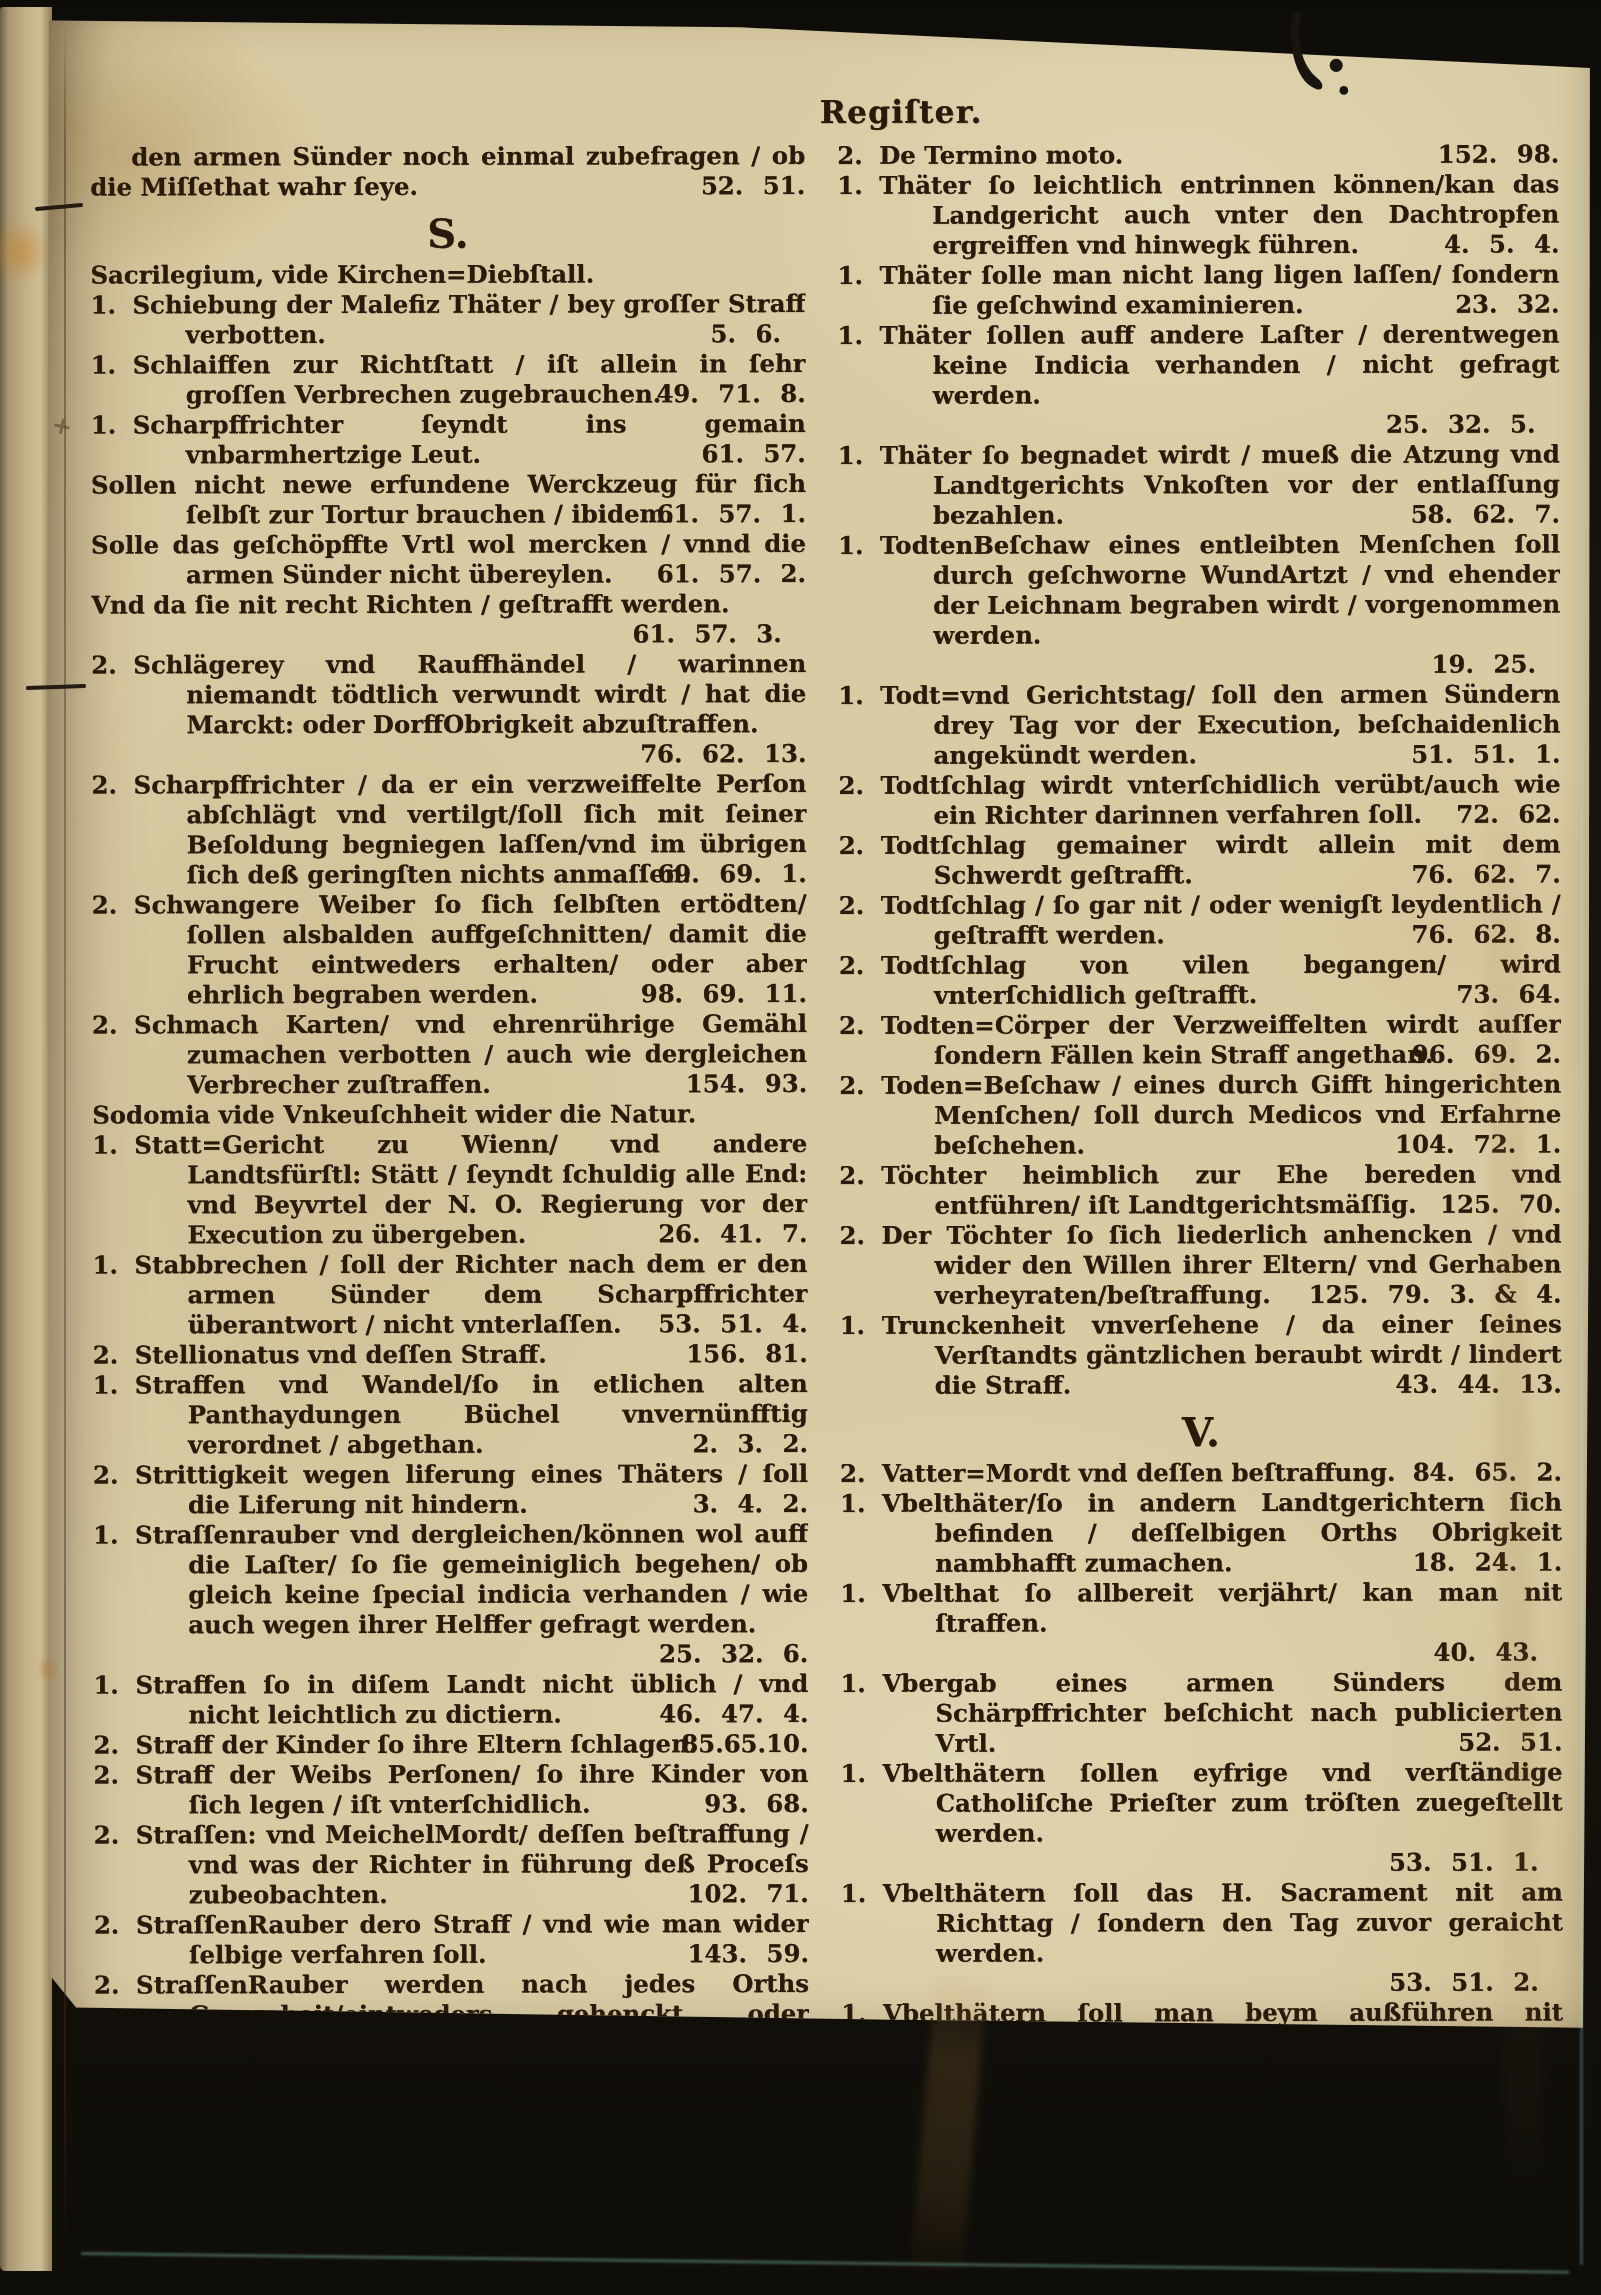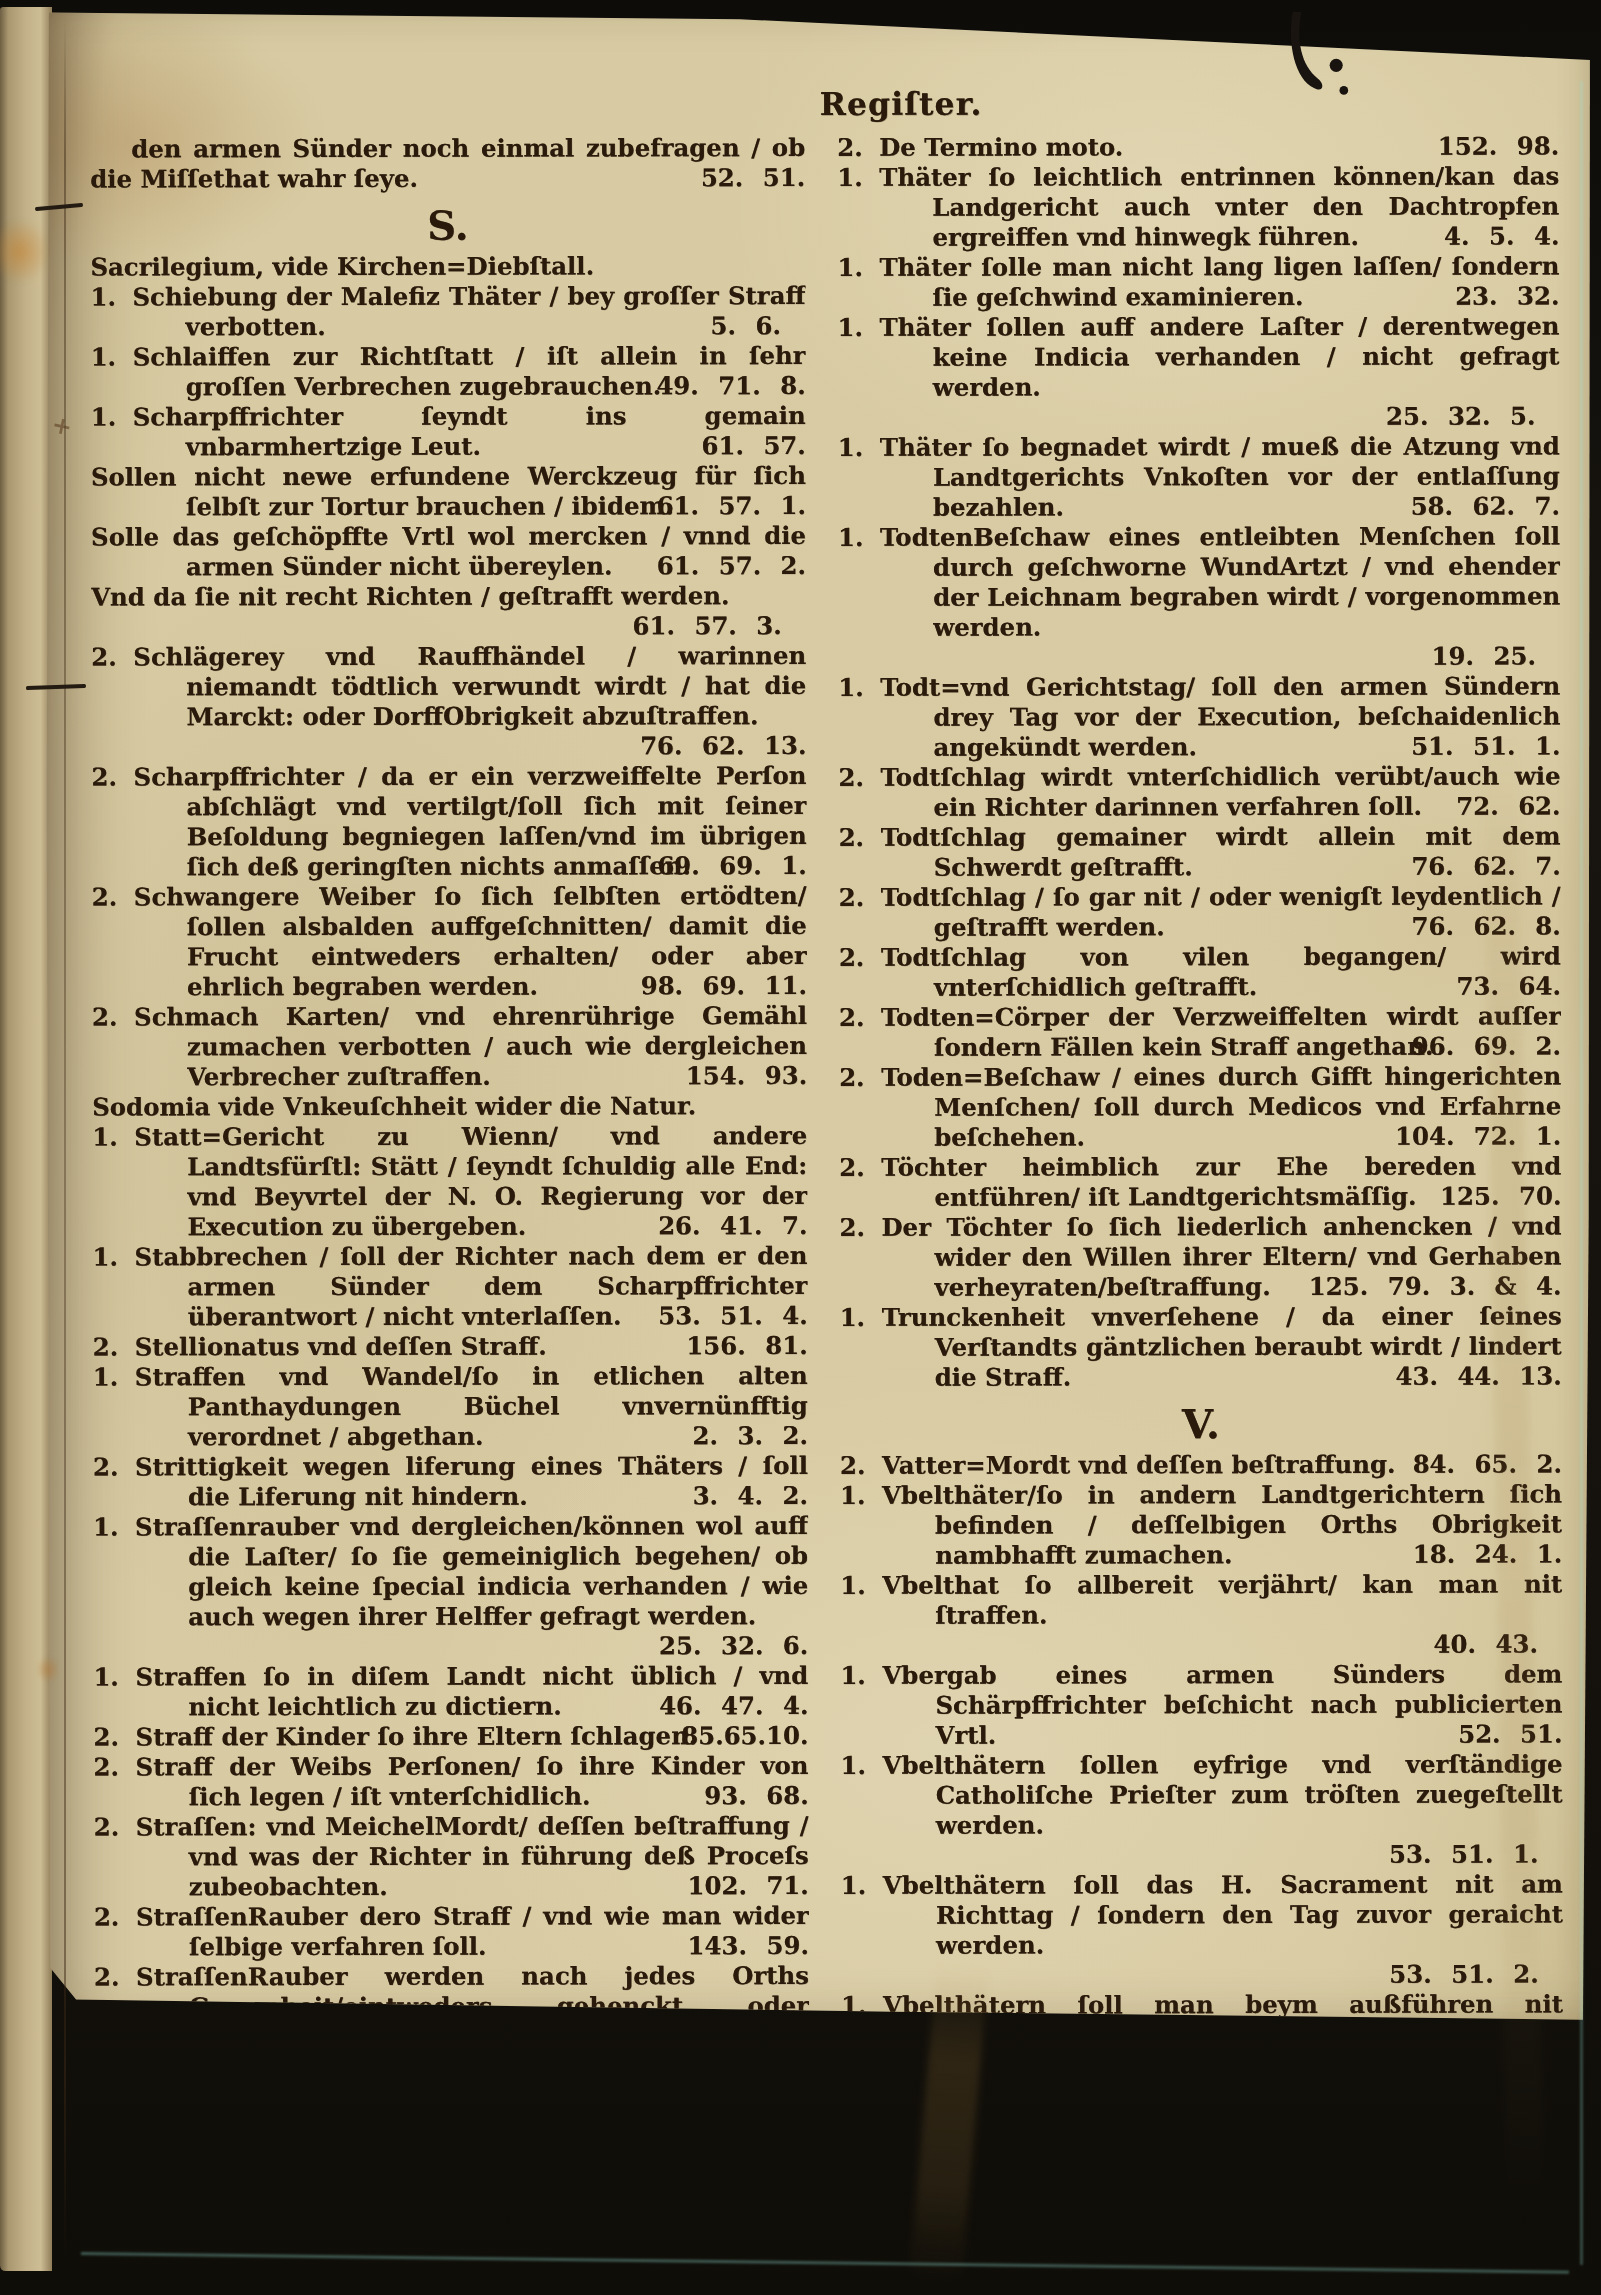--- a/index.html
+++ b/index.html
@@ -9,21 +9,21 @@
     font-family:"DejaVu Serif", serif;
   }
   
   .facing{
     position:absolute;left:0;top:6.5px;width:52px;height:2264px;
     background:linear-gradient(90deg,#6e5f43 0%,#a8976f 16%,#c2b189 50%,#cdbd94 78%,#8f7d59 100%);
     border-radius:3.3px 0 0 5.4px;
   }
   
   .page{
-    position:absolute;left:42px;top:0;width:1551px;height:2033px;
+    position:absolute;left:42px;top:8px;width:1551px;height:2033px;
     clip-path:polygon(0.45% 0.62%,45% 0.95%,99.8% 2.95%,99.72% 60%,99.35% 99.35%,55% 98.95%,2.2% 98.35%,0.55% 96.8%,0.3% 40%);
     background:
       radial-gradient(706px 489px at 72% 10%, rgba(255,250,228,.22), transparent 62%),
       radial-gradient(282px 185px at 6% 7%, rgba(150,95,35,.22), transparent 70%),
       radial-gradient(543px 815px at 18% 55%, rgba(120,90,40,.10), transparent 70%),
       radial-gradient(815px 598px at 58% 86%, rgba(238,231,204,.30), transparent 65%),
       radial-gradient(380px 272px at 92% 45%, rgba(150,110,55,.08), transparent 70%),
       linear-gradient(100deg,#b4a27a 0%,#cfc096 4%,#d8cba3 12%,#d9cca4 86%,#d2c49a 96%,#c6b68b 100%);
     box-shadow:
       inset 52px 0 71px -33px rgba(60,40,20,.5),

